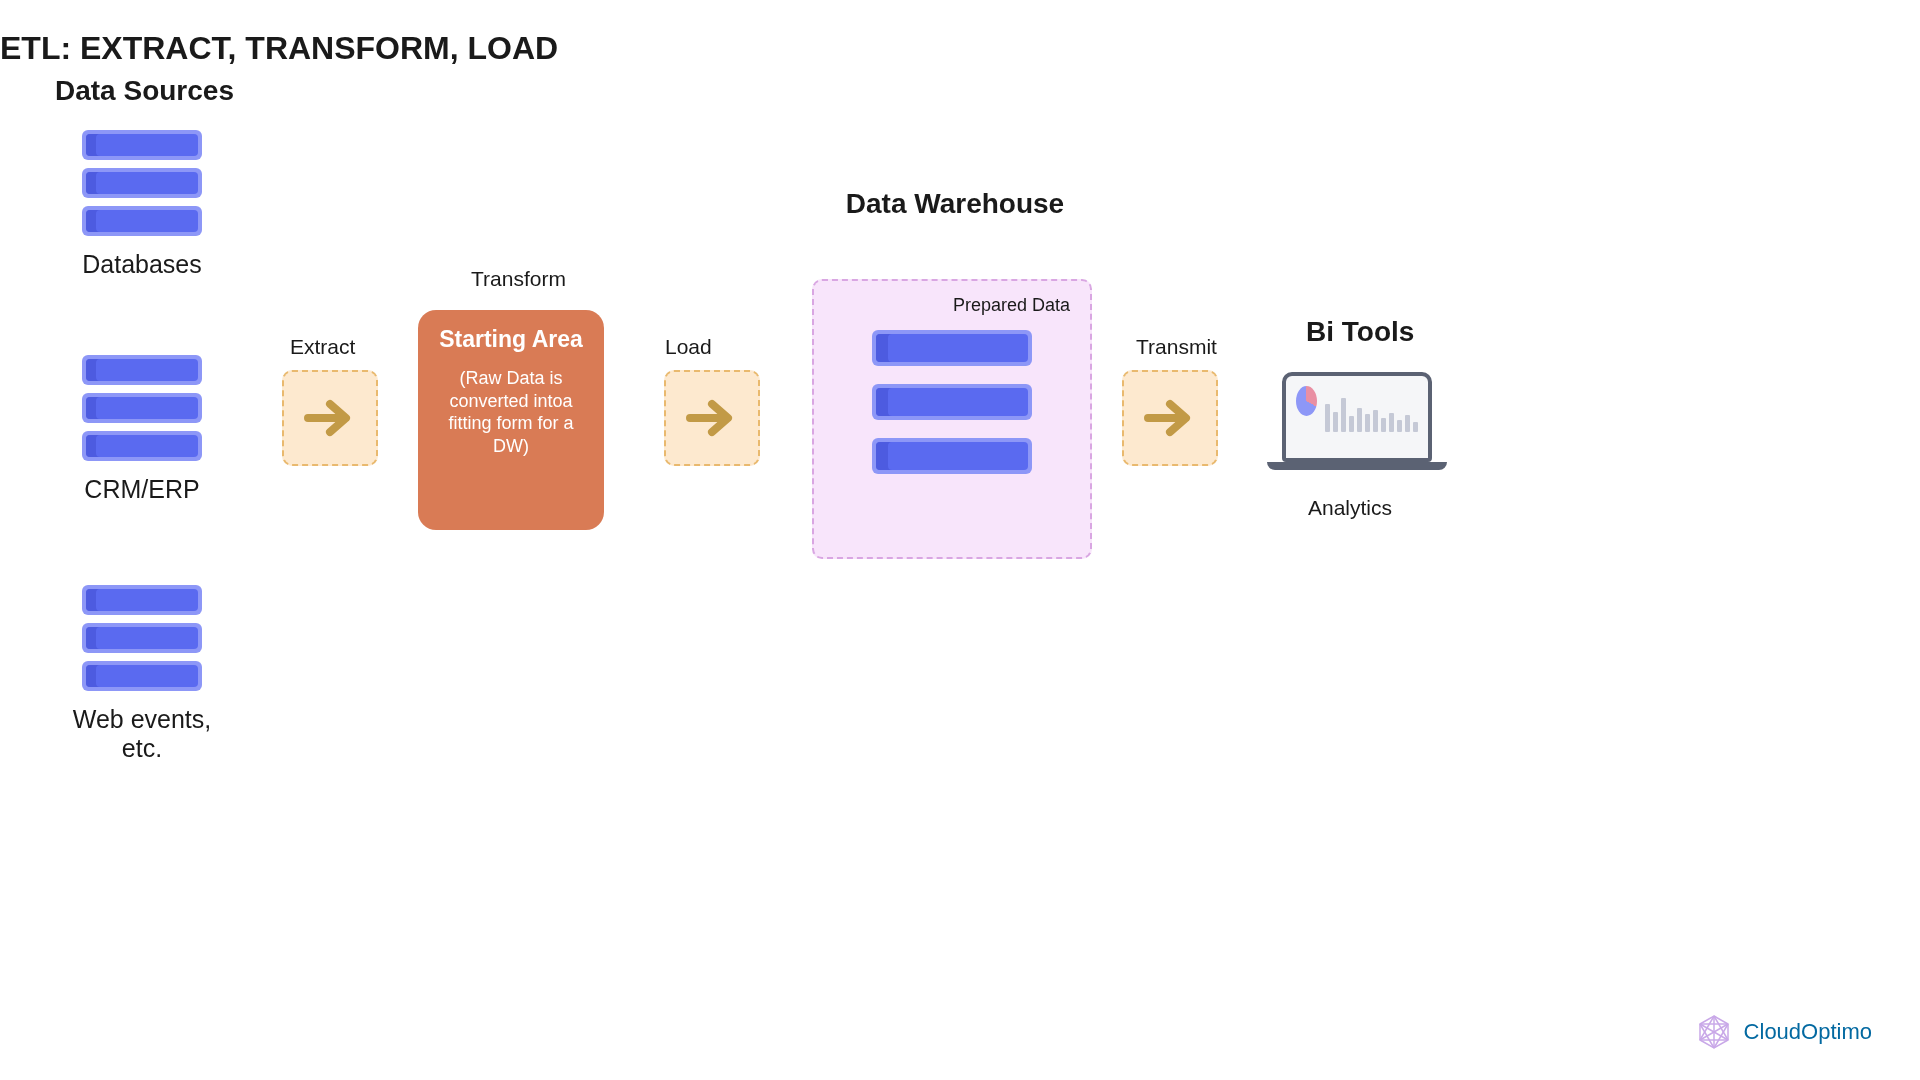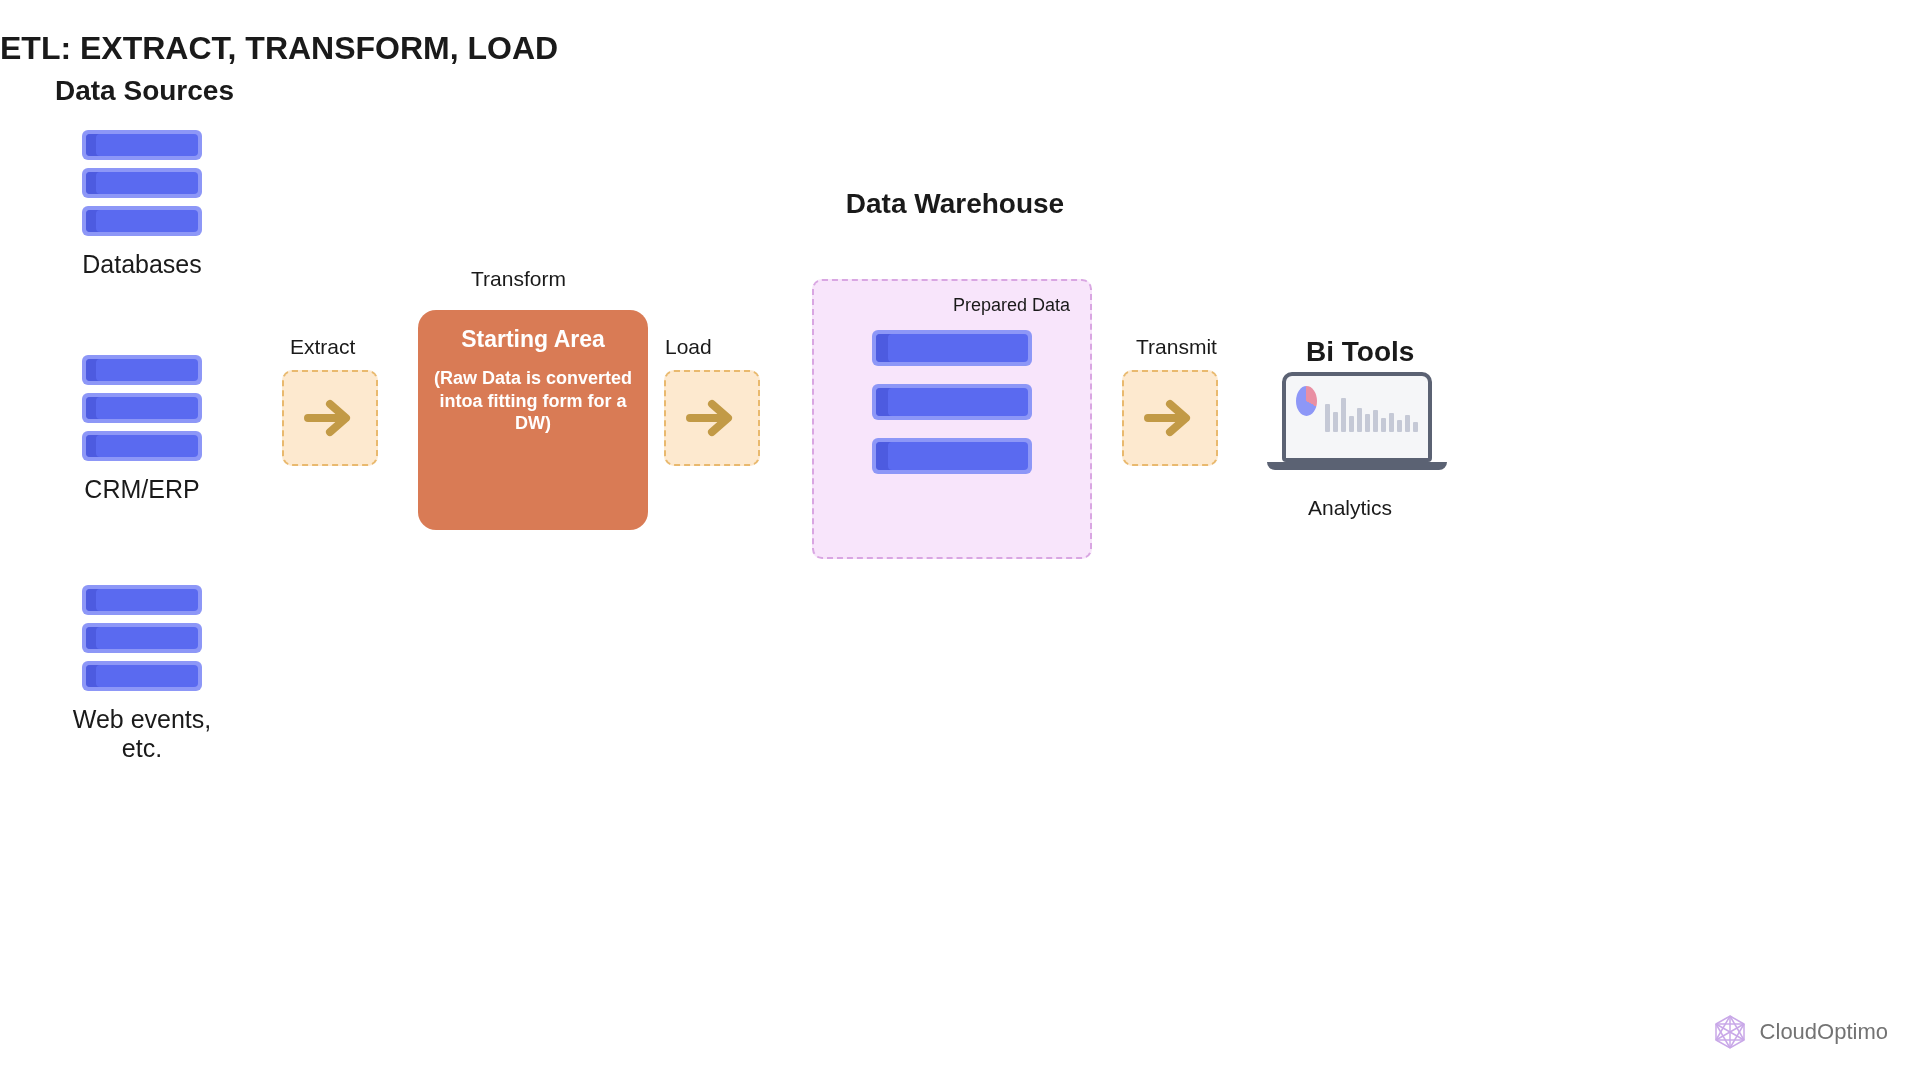--- a/index.html
+++ b/index.html
@@ -70,30 +70,30 @@
   .label-extract  { top: 335px; left: 290px; }
   .arrow-load    { top: 370px; left: 664px; }
   .label-load    { top: 335px; left: 665px; }
   .arrow-transmit{ top: 370px; left: 1122px; }
   .label-transmit{ top: 335px; left: 1136px; }
   
   .transform-label { position: absolute; top: 267px; left: 471px; font-size: 21px; }
   .transform-box {
     position: absolute;
     top: 310px; left: 418px;
-    width: 230px; height: 220px;
+    width: 186px; height: 220px;
     background: #d97b55;
     border-radius: 18px;
     color: #fff;
     padding: 16px 12px;
     text-align: center;
     display: flex; flex-direction: column; align-items: center;
   }
   .transform-box .t-title { font-size: 23px; font-weight: 600; margin-bottom: 14px; }
-  .transform-box .t-desc { font-size: 18px; font-weight: 700; line-height: 1.25; }
+  .transform-box .t-desc { font-size: 18px; font-weight: 400; line-height: 1.25; }
   
   .dw-heading {
     position: absolute;
     top: 188px; left: 845px;
     width: 220px;
     text-align: center;
     font-size: 28px; font-weight: 700;
     line-height: 1.15;
   }
   .dw-box {
@@ -116,21 +116,21 @@
   }
   .dw-row::after {
     content: "";
     position: absolute;
     top: 4px; left: 4px; right: 4px; bottom: 4px;
     background: #5a6af0;
     border-radius: 4px;
     box-shadow: inset 12px 0 0 #4d5be0;
   }
   
-  .bi-heading { position: absolute; top: 336px; left: 1306px; font-size: 28px; font-weight: 700; }
+  .bi-heading { position: absolute; top: 316px; left: 1306px; font-size: 28px; font-weight: 700; }
   .laptop {
     position: absolute;
     top: 372px; left: 1267px;
     width: 180px;
   }
   .laptop-screen {
     width: 150px; height: 90px;
     margin: 0 auto;
     border: 4px solid #5b6273;
     border-radius: 10px 10px 4px 4px;
@@ -147,23 +147,23 @@
     width: 30px; height: 30px;
     border-radius: 50%;
     background: conic-gradient(#e98fa3 0 120deg, #8d97f7 120deg 360deg);
   }
   .bars { display: flex; align-items: flex-end; gap: 3px; flex: 1; height: 40px; margin-top: 6px;}
   .bars span { width: 5px; background: #c5c9d6; border-radius: 1px; }
   .bi-caption { position: absolute; top: 496px; left: 1308px; font-size: 21px; }
   
   .logo {
     position: absolute;
-    right: 32px; bottom: 28px;
+    right: 48px; bottom: 28px;
     display: flex; align-items: center; gap: 10px;
-    color: #737373;
+    color: #0369a1;
     font-size: 22px;
   }
 </style>
 </head>
 <body>
 
 <div class="title">ETL: EXTRACT, TRANSFORM, LOAD</div>
 
 <div class="section-heading sources-heading">Data Sources</div>
 

